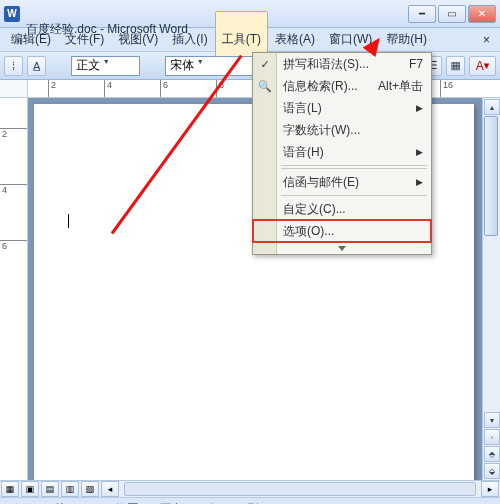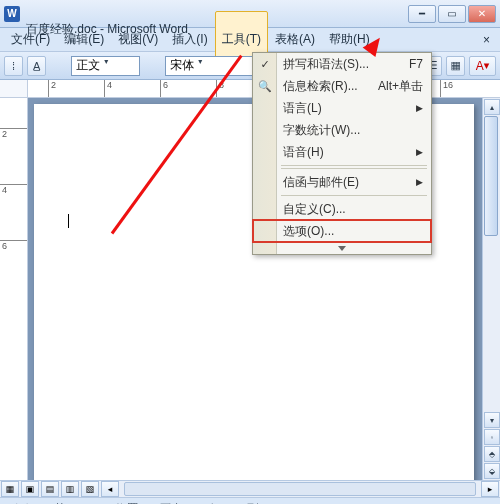--- a/index.html
+++ b/index.html
@@ -60,26 +60,27 @@
   <span class="title-icon">W</span>
   <span class="title-text">百度经验.doc - Microsoft Word</span>
   <div class="win-ctrls">
     <div class="win-btn">━</div>
     <div class="win-btn">▭</div>
     <div class="win-btn close">✕</div>
   </div>
 </div>
 
 <div class="menu-bar">
+  <span class="menu-item">编辑(E)</span>
   <span class="menu-item">文件(F)</span>
-  <span class="menu-item">编辑(E)</span>
   <span class="menu-item">视图(V)</span>
   <span class="menu-item">插入(I)</span>
   <span class="menu-item active">工具(T)</span>
   <span class="menu-item">表格(A)</span>
+  <span class="menu-item">窗口(W)</span>
   <span class="menu-item">帮助(H)</span>
   <span class="help-q">×</span>
 </div>
 
 <div class="toolbar">
   <div class="tbtn">⁞</div>
   <div class="tbtn">A̲</div>
   <div class="dd" style="width:72px">
     <span>正文</span>
     <span class="arrow">▾</span>

